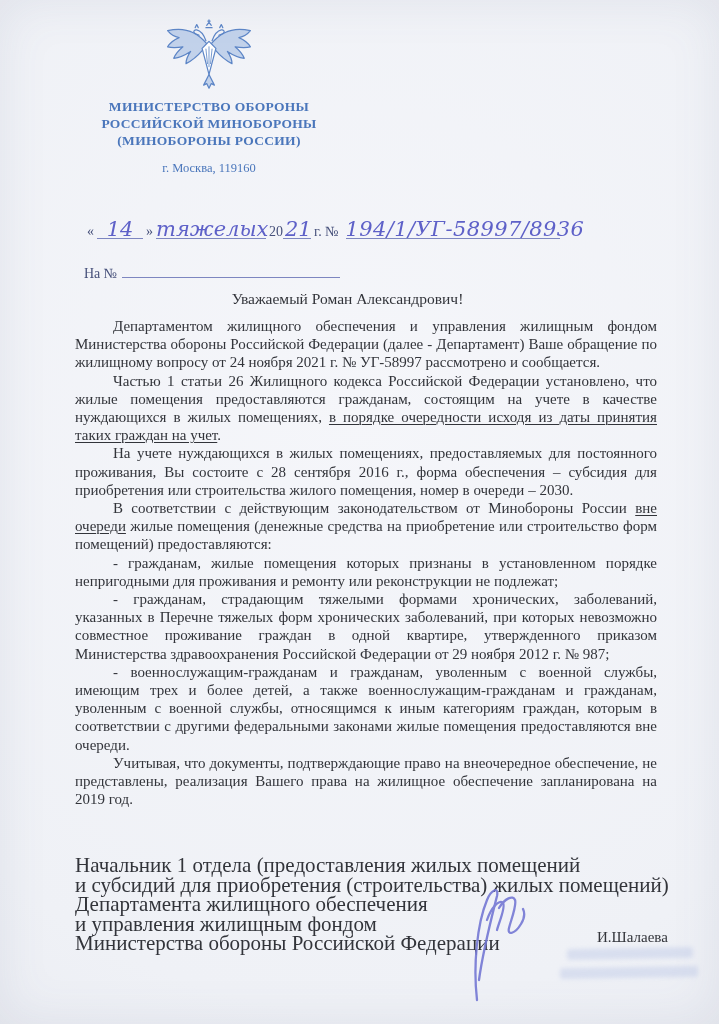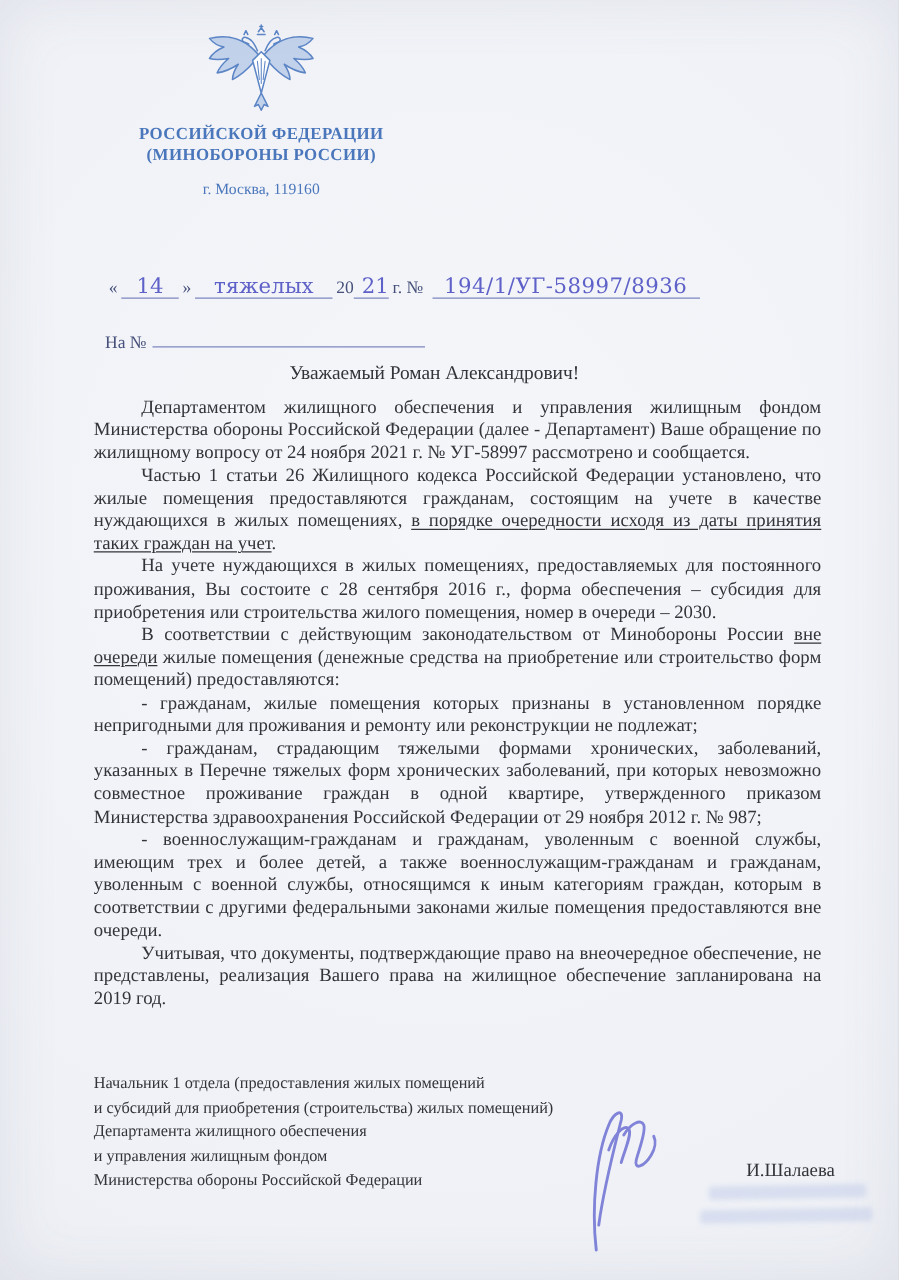--- a/index.html
+++ b/index.html
@@ -11,36 +11,36 @@
     color:var(--body-ink,#32343a);
   }
   
   .letterhead{position:absolute;top:16px;left:86px;width:246px;text-align:center;color:var(--letterhead-blue,#4a76bb);}
   .emblem{width:92px;height:80px;display:block;margin:0 auto 2px auto;}
   .org{font-weight:bold;font-size:13.5px;line-height:17px;letter-spacing:.3px;}
   .city{margin-top:12px;font-size:12.5px;}
   
   .dateline{position:absolute;top:221px;left:84px;width:470px;font-size:14px;color:var(--printed-ink,#46507a);white-space:nowrap;}
   .dateline .printed{margin:0 3px;}
-  .hw{font-family:"DejaVu Serif", serif;color:var(--handwriting-ink,#5e61c8);font-size:17px;}
+  .hw{font-family:"DejaVu Serif", serif;font-style:italic;color:var(--handwriting-ink,#5e61c8);font-size:21px;}
   .fill{display:inline-block;border-bottom:1.2px solid var(--rule-line,#7d86c0);text-align:center;line-height:17px;}
   .day{width:46px;}
   .month{width:110px;}
   .year{width:26px;text-align:right;padding-left:2px;}
   .number{width:214px;letter-spacing:.4px;margin-left:4px;}
   
   .replyline{position:absolute;top:264px;left:84px;font-size:14px;color:var(--printed-ink,#46507a);}
   .blank{display:inline-block;width:218px;height:13px;margin-left:5px;border-bottom:1.2px solid var(--rule-line,#7d86c0);}
   
   .salutation{position:absolute;top:290px;left:75px;width:545px;text-align:center;font-size:15.5px;}
   .body{position:absolute;top:317px;left:75px;width:582px;font-size:15px;line-height:18.2px;text-align:justify;}
   .body p{margin:0;text-indent:38px;}
   .body u{text-underline-offset:2px;text-decoration-thickness:1px;}
   
-  .closing{position:absolute;top:856px;left:75px;font-size:13px;line-height:19.6px;}
+  .closing{position:absolute;top:856px;left:75px;font-size:21px;line-height:19.6px;}
   .signature{position:absolute;left:447px;top:878px;width:92px;height:126px;}
   .signer{position:absolute;left:597px;top:929px;font-size:15px;}
   .bleed{position:absolute;background:#b4c1e4;opacity:.38;filter:blur(2px);border-radius:3px;}
   .b1{left:567px;top:948px;width:126px;height:11px;transform:rotate(-1deg);}
   .b2{left:560px;top:967px;width:138px;height:11px;transform:rotate(-1deg);}
 </style>
 </head>
 <body>
 
 <div class="page">
@@ -59,21 +59,22 @@
 
         <path d="M56,13 h8 M57,10 l3,-4 l3,4 M60,6 v-3 M58.5,4.5 h3" fill="none"></path>
 
         <path d="M60,31 L69,40 L60,74 L51,40 Z" fill="#ffffff"></path>
         <path d="M56,41 L58,60 M60,38 v26 M64,41 L62,60" fill="none" stroke-width="1.1"></path>
 
         <path d="M60,74 L53,88 L57,86 L60,92 L63,86 L67,88 Z" fill="#9bb6e0" fill-opacity="0.55"></path>
       </g>
     </svg>
     <div class="org">
-      <div>РОССИЙСКОЙ ФЕДЕРАЦИИ</div>
+      <div>МИНИСТЕРСТВО ОБОРОНЫ</div>
+      <div>РОССИЙСКОЙ МИНОБОРОНЫ</div>
       <div>(МИНОБОРОНЫ РОССИИ)</div>
     </div>
     <div class="city">г. Москва, 119160</div>
   </header>
 
   <div class="dateline">
     <span class="printed">«</span><span class="hw fill day">14</span><span class="printed">»</span><span class="hw fill month">тяжелых</span><span class="printed" style="margin-right:0;">20</span><span class="hw fill year">21</span><span class="printed">г. №</span><span class="hw fill number">194/1/УГ-58997/8936</span>
   </div>
 
   <div class="replyline">

